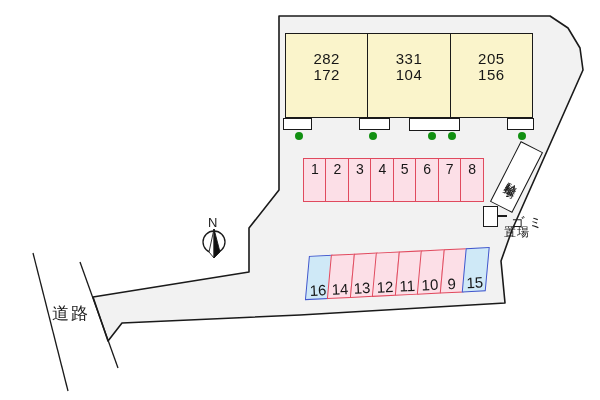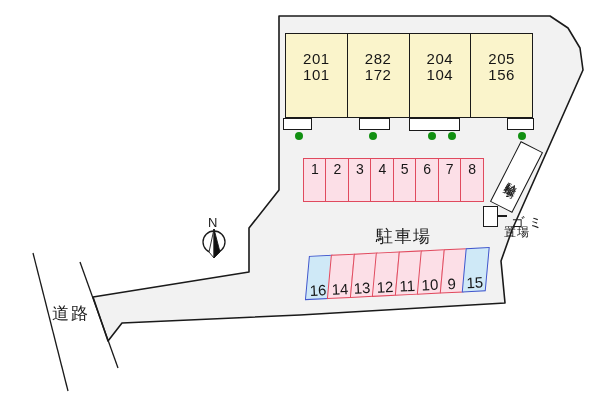--- a/index.html
+++ b/index.html
@@ -78,29 +78,25 @@
 
     <g>
       <circle cx="214" cy="242" r="11" style="fill:#ffffff;stroke:var(--outline);stroke-width:1.3;"></circle>
       <polygon points="214,229 209,252 214,258" style="fill:#ffffff;stroke:var(--outline);stroke-width:0.9;"></polygon>
       <polygon points="214,229 220,252 214,258" style="fill:#111111;stroke:var(--outline);stroke-width:0.9;"></polygon>
     </g>
   </svg>
 
   <div class="building" id="building">
       <div class="unit">
-        <span class="unit-num">201</span>
-        <span class="unit-num">101</span>
-      </div>
-      <div class="unit">
         <span class="unit-num">282</span>
         <span class="unit-num">172</span>
       </div>
       <div class="unit">
-        <span class="unit-num">204</span>
+        <span class="unit-num">331</span>
         <span class="unit-num">104</span>
       </div>
       <div class="unit">
         <span class="unit-num">205</span>
         <span class="unit-num">156</span>
       </div>
     </div>
 
   <div class="porch abs" style="left:283px;top:118px;width:29px;height:12px;"></div>
   <div class="porch abs" style="left:359px;top:118px;width:31px;height:12px;"></div>
@@ -161,21 +157,20 @@
         </div>
         <div class="space pink">
           <span class="num">9</span>
         </div>
         <div class="space blue">
           <span class="num">15</span>
         </div>
       </div>
   </div>
 
-  <span class="lbl parking-lbl">駐車場</span>
   <span class="lbl road-lbl">道路</span>
   <span class="lbl north-lbl">N</span>
 
   <div class="bicycle">
     <span>駐輪場</span>
   </div>
 
   <div class="garbage-box"></div>
   <div class="garbage-tick"></div>
   <span class="lbl garbage-l1">ゴミ</span>

